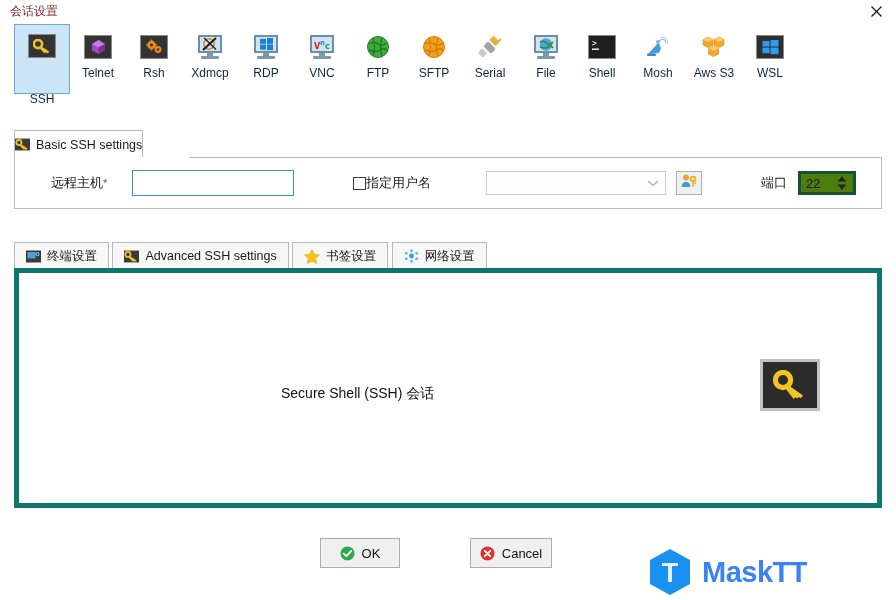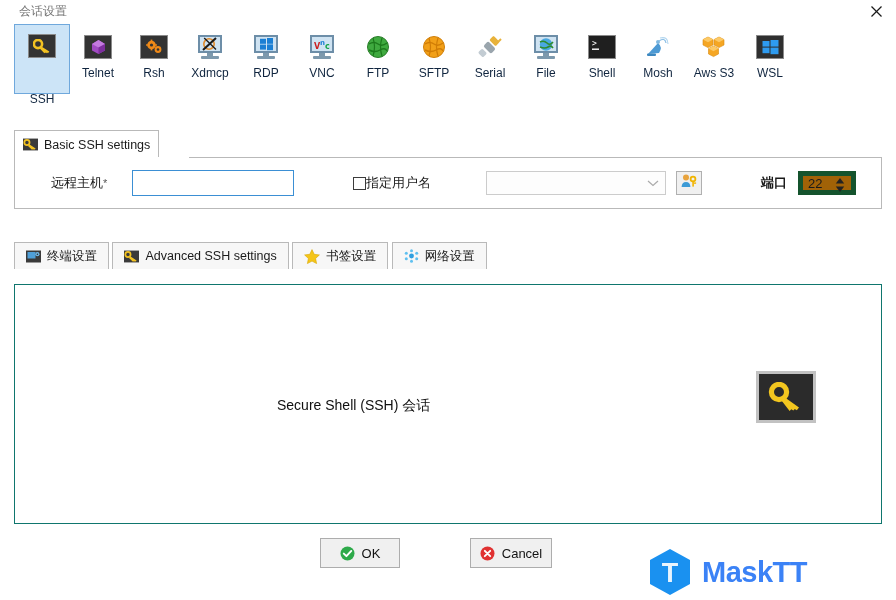--- a/index.html
+++ b/index.html
@@ -18,22 +18,22 @@
   }
 
   
   .titlebar {
     position: absolute; left: 0; top: 0;
     width: 896px; height: 22px;
     background: #ffffff;
     display: flex; align-items: center;
   }
   .titlebar-text {
-    font-size: 12px; color: #737373;
-    padding-left: 19px; line-height: 22px;
+    font-size: 12px; color: #7f1d1d;
+    padding-left: 10px; line-height: 22px;
     white-space: nowrap;
   }
   .titlebar-close {
     position: absolute; right: 0; top: 0;
     width: 40px; height: 22px;
     display: flex; align-items: center; justify-content: center;
     cursor: pointer;
   }
   .titlebar-close svg { display:block; }
 
@@ -96,21 +96,21 @@
   }
 
   
   .basic-tabstrip {
     position: absolute; left: 14px; top: 130px;
     width: 868px; height: 28px;
   }
   .tab {
     position: relative;
     display: inline-flex; align-items: center; gap: 6px;
-    height: 28px; padding: 0 8px;
+    height: 28px; padding: 0 0;
     border: 1px solid #b9b9b9;
     border-bottom: none;
     background: #f0f0f0;
     font-size: 12.5px; color: #1a1a1a;
     cursor: pointer;
     vertical-align: bottom;
   }
   .tab.active { background: #ffffff; }
   .basic-panel {
     position: absolute; left: 14px; top: 157px;
@@ -159,22 +159,22 @@
   .userkey-btn {
     width: 26px; height: 24px;
     border: 1px solid #b0b0b0;
     background: #f0f0f0;
     display:flex; align-items:center; justify-content:center;
     cursor: pointer;
   }
 
   .spin {
     width: 58px; height: 24px;
-    border: 5px solid #14532d;
-    background: #a16207;
+    border: 3px solid #14532d;
+    background: #4d7c0f;
     display: flex; align-items: center;
     position: relative;
   }
   .spin .val { font-size: 13px; color:#1a1a1a; padding-left: 5px; }
   .spin .arrows {
     position: absolute; right: 6px; top: 2px;
     display: flex; flex-direction: column; gap: 2px; align-items:center;
     cursor: pointer;
   }
 
@@ -189,23 +189,23 @@
     border: 1px solid #b9b9b9;
     border-bottom: none;
     background: #f7f7f7;
     font-size: 12.5px; color:#1a1a1a;
     cursor: pointer; vertical-align: bottom;
     margin-left: -1px;
   }
   .sec-tab:first-child { margin-left: 0; }
 
   .sec-panel {
-    position: absolute; left: 14px; top: 284px;
+    position: absolute; left: 14px; top: 268px;
     width: 868px; height: 240px;
-    border: 1px solid #0f766e;
+    border: 5px solid #0f766e;
     background: #ffffff;
   }
   .sec-panel-caption {
     position: absolute; left: 262px; top: 112px;
     font-size: 14px; color:#101010; white-space: nowrap;
   }
   .bigkey {
     position: absolute; left: 741px; top: 86px;
     width: 60px; height: 52px;
     background: #2b2b2b;
@@ -511,21 +511,21 @@
           <svg width="18" height="17" viewBox="0 0 18 17">
             <circle cx="6" cy="4.6" r="3" fill="#e8a33d"></circle>
             <path d="M1.6 14 Q1.8 9 6 9 Q10.2 9 10.4 14 Z" fill="#3d9bd6"></path>
             <circle cx="13" cy="6" r="2.4" fill="none" stroke="#f0b400" stroke-width="1.8"></circle>
             <rect x="12.3" y="7.6" width="1.6" height="6" fill="#f0b400"></rect>
             <rect x="13.9" y="9.4" width="2.2" height="1.4" fill="#f0b400"></rect>
           </svg>
         </span>
       </div>
 
-      <span class="lbl-text" style="position:absolute; left:746px; top:50%; transform:translateY(-50%);font-weight:bold;">端口</span>
+      <span class="lbl-text" style="position:absolute; left:746px; top:50%; transform:translateY(-50%);">端口</span>
       <div class="spin" style="position:absolute; left:783px; top:50%; transform:translateY(-50%);">
         <span class="val">22</span>
         <span class="arrows">
           <svg width="10" height="6" viewBox="0 0 10 6">
               <path d="M5 0 L9.2 5.4 L0.8 5.4 Z" fill="#222"></path>
             </svg>
           <svg width="10" height="6" viewBox="0 0 10 6">
               <path d="M5 6 L0.8 0.6 L9.2 0.6 Z" fill="#222"></path>
             </svg>
         </span>

